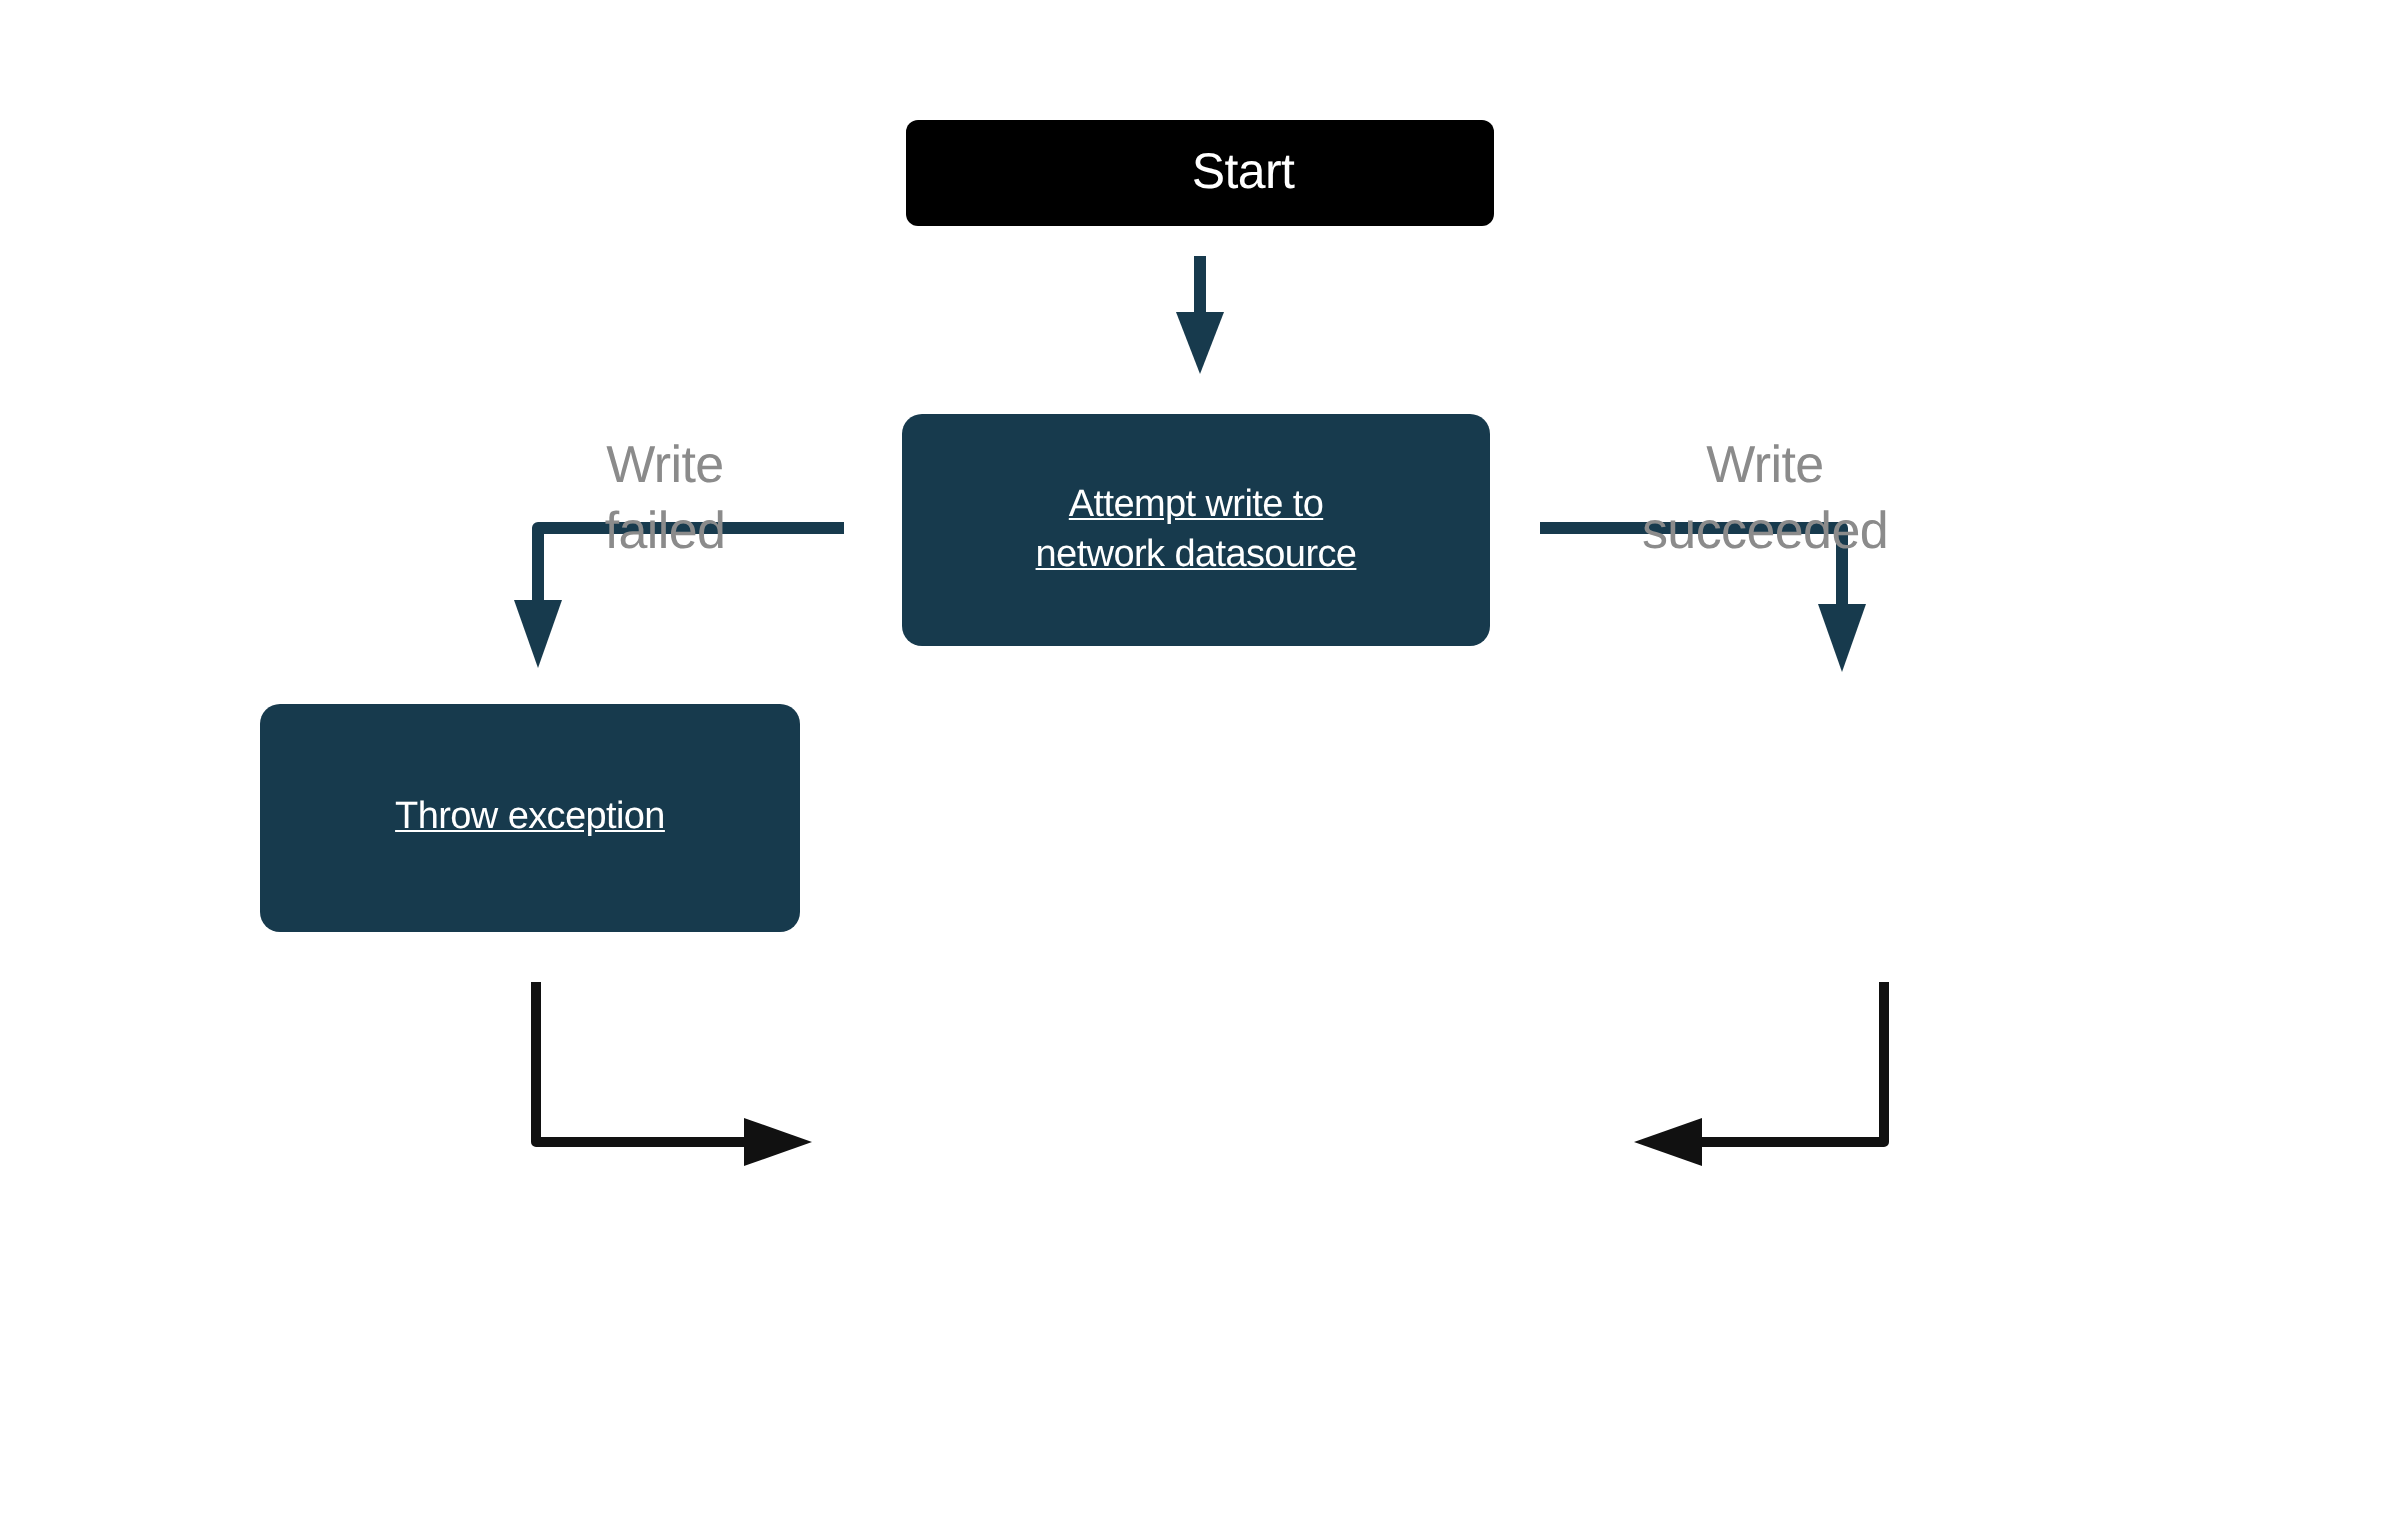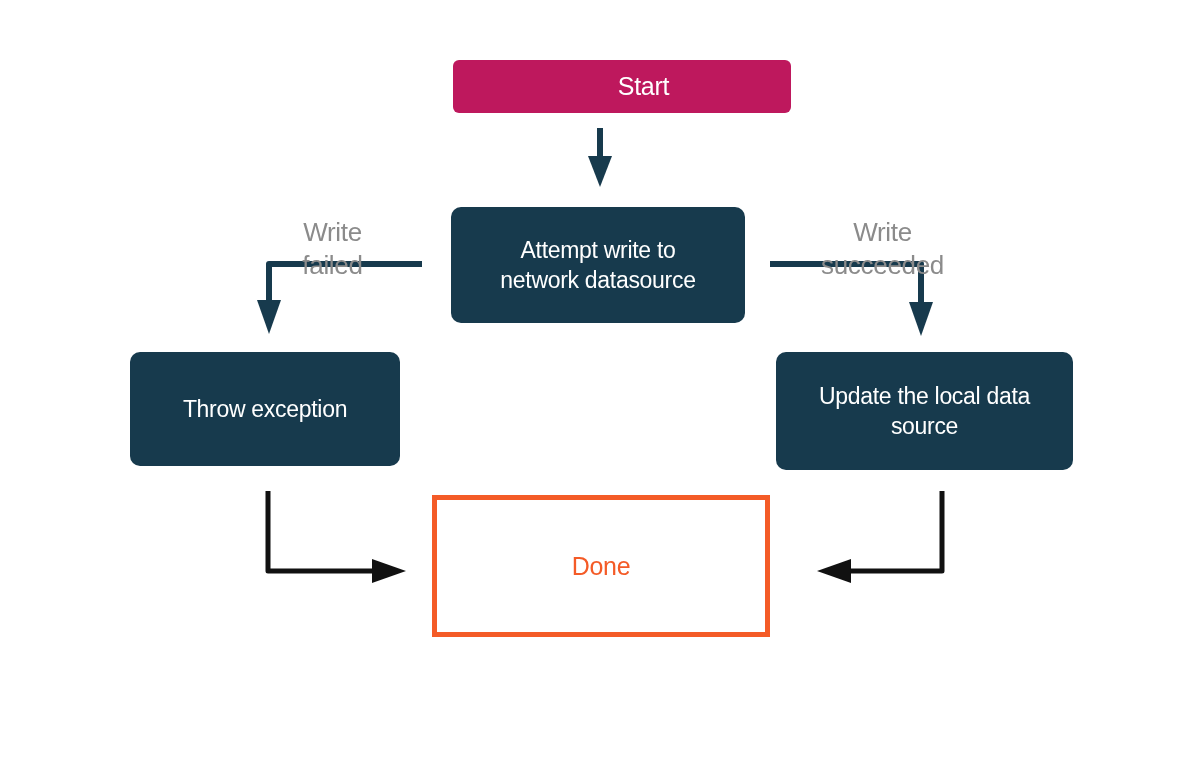--- a/index.html
+++ b/index.html
@@ -21,33 +21,34 @@
     position: absolute;
     display: flex;
     align-items: center;
     justify-content: center;
     text-align: center;
     letter-spacing: -0.3px;
     white-space: pre-line;
     box-sizing: border-box;
   }
   .node-start {
-    left: 453px; top: 60px; width: 338px; height: 53px;
-    background: #be185d;
+    left: 453px; top: 60px; width: 294px; height: 53px;
+    background: #000000;
     color: #ffffff;
     border-radius: 6px;
     font-size: 25px;
     padding-left: 43px;
   }
   .node-dark {
     background: #173A4D;
     color: #ffffff;
     border-radius: 10px;
-    font-size: 23px;
+    font-size: 19px;
     line-height: 1.32;
+    text-decoration: underline;
   }
   .node-attempt { left: 451px; top: 207px; width: 294px; height: 116px; }
   .node-throw   { left: 130px; top: 352px; width: 270px; height: 114px; }
   .node-update  { left: 776px; top: 352px; width: 297px; height: 118px; }
   .node-done {
     left: 432px; top: 495px; width: 338px; height: 142px;
     background: #ffffff;
     border: 5px solid #F45B27;
     color: #F45B27;
     font-size: 25px;
@@ -104,18 +105,15 @@
 failed</div>
 
   <div class="edge-label label-succeeded">Write
 succeeded</div>
 
   <div class="node node-dark node-attempt">Attempt write to
 network datasource</div>
 
   <div class="node node-dark node-throw">Throw exception</div>
 
-  <div class="node node-dark node-update">Update the local data
-source</div>
 
-  <div class="node node-done">Done</div>
 
 </div>
 
 </body></html>

